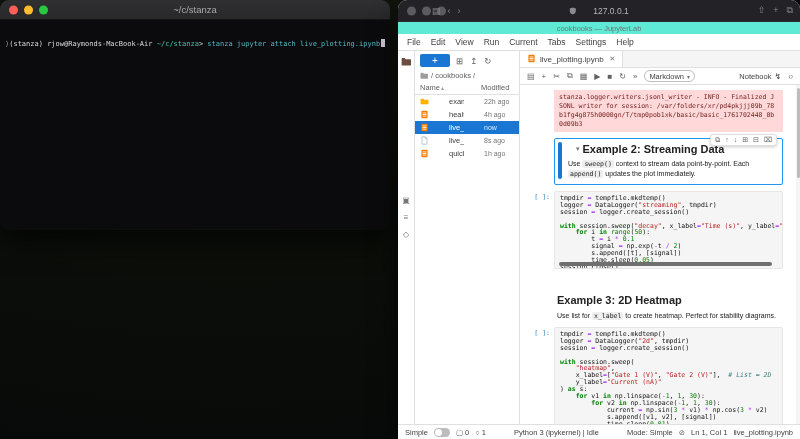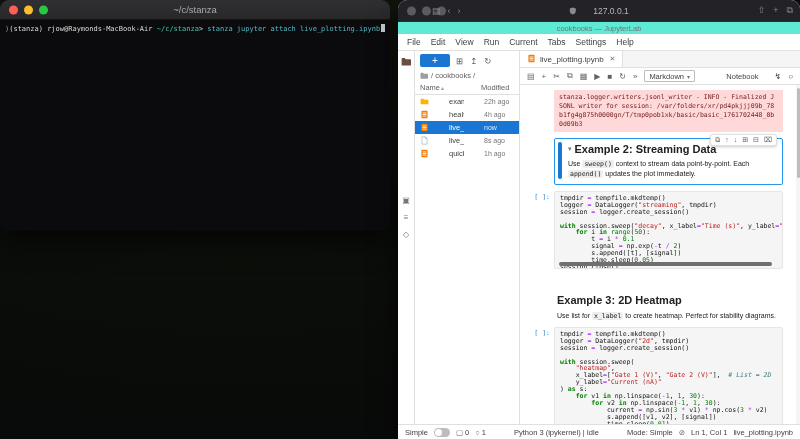--- a/index.html
+++ b/index.html
@@ -7,21 +7,21 @@
 body{background:radial-gradient(120% 130% at 30% 0%,#151a11 0%,#0b0e09 45%,#07080a 100%);font-family:"Liberation Sans",sans-serif;position:relative}
 .window{position:absolute;box-shadow:0 12px 28px rgba(0,0,0,.6)}
 
 .terminal-window{left:0;top:0;width:390px;height:230px;border-radius:9px;overflow:hidden}
 .term-titlebar{height:20px;background:linear-gradient(#303032,#282829);display:flex;align-items:center;justify-content:center;position:relative;border-bottom:1px solid #151516}
 .lights{position:absolute;left:9px;top:50%;transform:translateY(-50%);display:flex;gap:6px}
 .light{width:9px;height:9px;border-radius:50%}
 .red{background:#ff5f57}.yellow{background:#febc2e}.green{background:#28c840}
 .graylight{background:#5c5c60}
 .term-title{font-size:9.5px;color:#a9a9ae}
-.term-body{height:209px;background:#0b0b0d;padding:4px 5px;font-family:"DejaVu Sans Mono",monospace;font-size:7px;line-height:9px;white-space:pre}
+.term-body{height:209px;background:#0b0b0d;padding:19px 5px;font-family:"DejaVu Sans Mono",monospace;font-size:7px;line-height:9px;white-space:pre}
 .t-dim{color:#9a9a9a}.t-venv{color:#dcdcdc}.t-user{color:#dcdcdc}.t-cwd{color:#43c9b0}.t-sym{color:#dcdcdc}.t-cmd{color:#53b9c7}
 .cursor{display:inline-block;width:4px;height:8px;background:#c9cdd1;vertical-align:-1px;margin-left:1px}
 
 .browser-window{left:398px;top:0;width:402px;height:439px;border-radius:9px 9px 0 0;overflow:hidden;background:#fff;display:flex;flex-direction:column}
 .browser-titlebar{height:21px;background:#232327;position:relative;display:flex;align-items:center;flex:none}
 .bt-left{position:absolute;left:34px;display:flex;gap:7px;color:#85858b;font-size:9px;align-items:center}
 .urlbox{position:absolute;left:50%;top:50%;transform:translate(-50%,-50%);display:flex;align-items:center;gap:17px;color:#b6b6bb;font-size:8.5px}
 .bt-icons{position:absolute;right:7px;display:flex;gap:8px;color:#85858b;font-size:9px}
 .tabstrip{height:13px;background:#5eead4;border-top:1px solid #2c2c30;display:flex;align-items:center;justify-content:center;color:#737378;font-size:7.5px;flex:none}
 
@@ -48,31 +48,31 @@
 .file-row.selected{background:#1976d2;color:#fff}
 .file-row.selected .f-mod{color:#dbeafe}
 
 .nb-area{flex:1;display:flex;flex-direction:column;min-width:0}
 .tabbar{height:17px;background:#f5f5f5;border-bottom:1px solid #e0e0e0;display:flex;align-items:stretch;flex:none}
 .nb-tab{background:#fff;border-right:1px solid #e0e0e0;display:flex;align-items:center;gap:4px;padding:0 7px;font-size:8px;color:#424242}
 .tab-close{color:#757575;font-size:7px;margin-left:2px}
 .nb-toolbar{height:17px;border-bottom:1px solid #e0e0e0;display:flex;align-items:center;gap:7px;padding:0 7px;flex:none;color:#616161}
 .tbicon{font-size:8px}
 .iconrow{display:flex;gap:7px;align-items:center}
-.cell-type-dd{display:flex;align-items:center;gap:3px;border:1px solid #bdbdbd;border-radius:1px;padding:0 4px;height:12px;font-size:7.5px;color:#424242}
+.cell-type-dd{display:flex;align-items:center;gap:3px;border:1px solid #bdbdbd;border-radius:6px;padding:0 4px;height:12px;font-size:7.5px;color:#424242}
 .dd-caret{font-size:6px;color:#757575}
-.tb-right{margin-left:auto;display:flex;align-items:center;gap:16px;font-size:7.5px;color:#424242}
+.tb-right{margin-left:auto;display:flex;align-items:center;gap:3px;font-size:7.5px;color:#424242}
 .nb-content{flex:1;position:relative;padding:5px 17px 0 0;overflow:hidden;background:#fff}
 .cell{display:flex;margin-bottom:6px}
 .gutter{width:34px;flex:none;text-align:right;padding:2px 4px 0 0;font-family:"DejaVu Sans Mono",monospace;font-size:6.5px;color:#307fc1;white-space:nowrap}
 .log-output{flex:1;background:#ffd9d9;color:#772222;padding:3px 5px;font-family:"DejaVu Sans Mono",monospace;font-size:6.5px;line-height:9px;word-break:break-all;min-width:0}
 .md-cell{flex:1;display:flex;border:1px solid #2196f3;border-radius:2px;position:relative;padding:3px 6px 5px 3px;min-width:0;background:#fff}
 .collapser{width:4px;background:#1976d2;border-radius:2px;margin-right:6px;flex:none}
 .md-inner{flex:1;min-width:0}
-.md-heading{font-size:11px;font-weight:bold;color:#212121;margin:1px 0 4px;display:flex;align-items:center;gap:3px}
+.md-heading{font-size:11px;font-weight:bold;color:#212121;margin:1px 8px 4px;display:flex;align-items:center;gap:3px}
 .h-caret{font-size:7px;color:#757575;font-weight:normal}
 .md-para{font-size:7px;line-height:10px;color:#212121}
 .md-para code{background:#eee;border-radius:2px;padding:0 2px;font-family:"DejaVu Sans Mono",monospace;font-size:6.5px}
 .cell-toolbar{position:absolute;top:-5px;right:5px;background:#fff;border:1px solid #e0e0e0;border-radius:3px;box-shadow:0 1px 3px rgba(0,0,0,.2);display:flex;gap:5px;padding:1px 4px;color:#616161}
 .cell-toolbar .tbicon{font-size:7px}
 .md-plain{flex:1;min-width:0;padding-left:3px}
 .md-plain .md-heading{margin:19px 0 5px}
 .code-cell{flex:1;background:#f5f5f5;border:1px solid #e6e6e6;border-radius:2px;padding:3px 5px;font-family:"DejaVu Sans Mono",monospace;font-size:6.5px;line-height:6.9px;color:#141414;overflow:hidden;position:relative;min-width:0}
 .cl{height:6.9px;white-space:pre}
 .tk-k{color:#008000;font-weight:bold}

